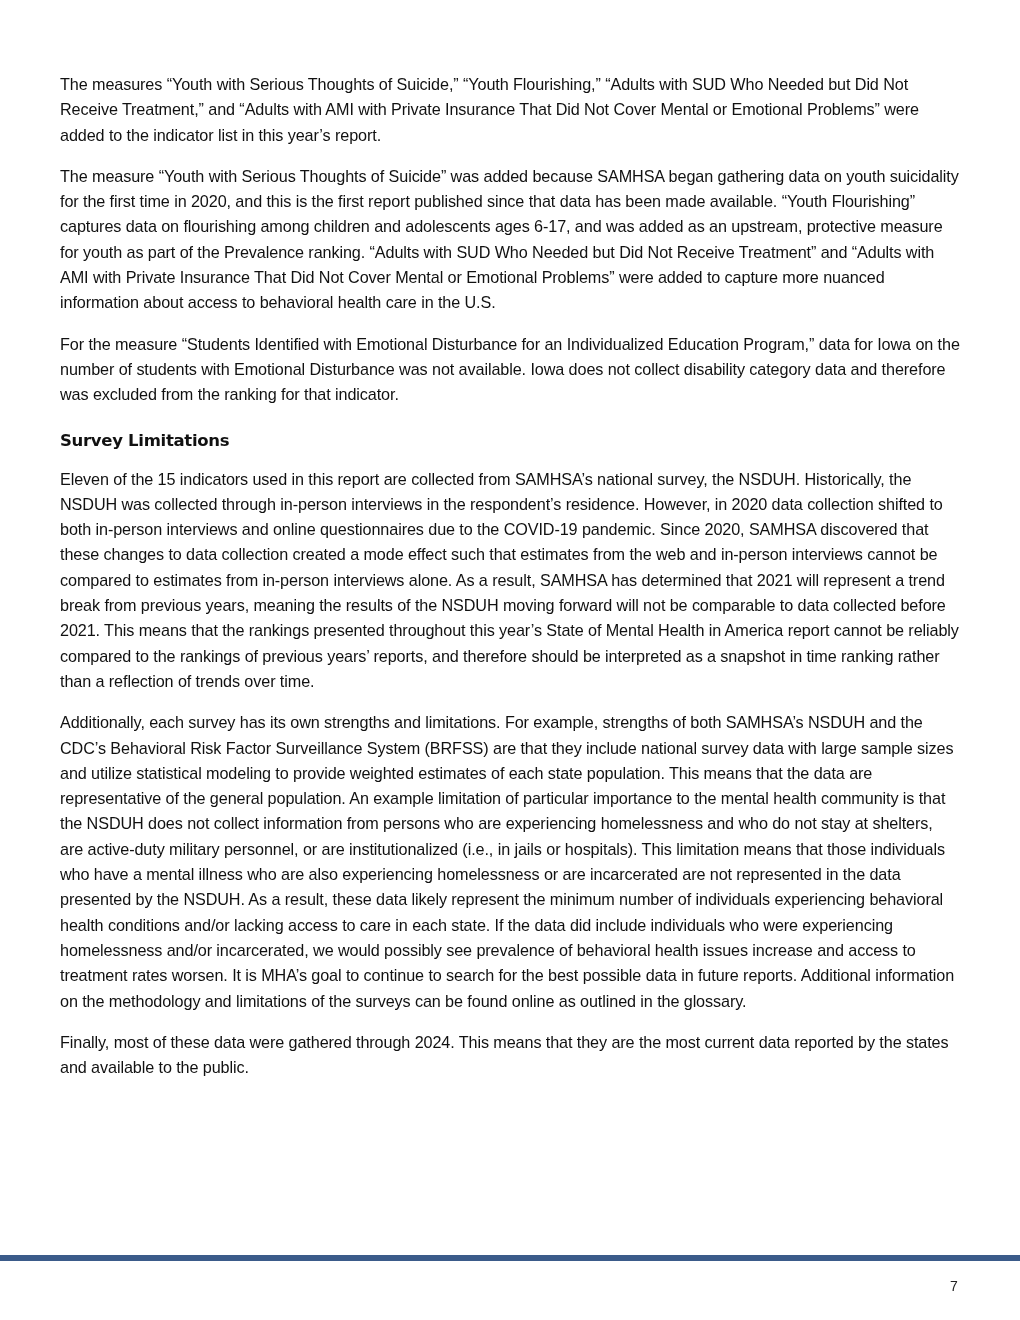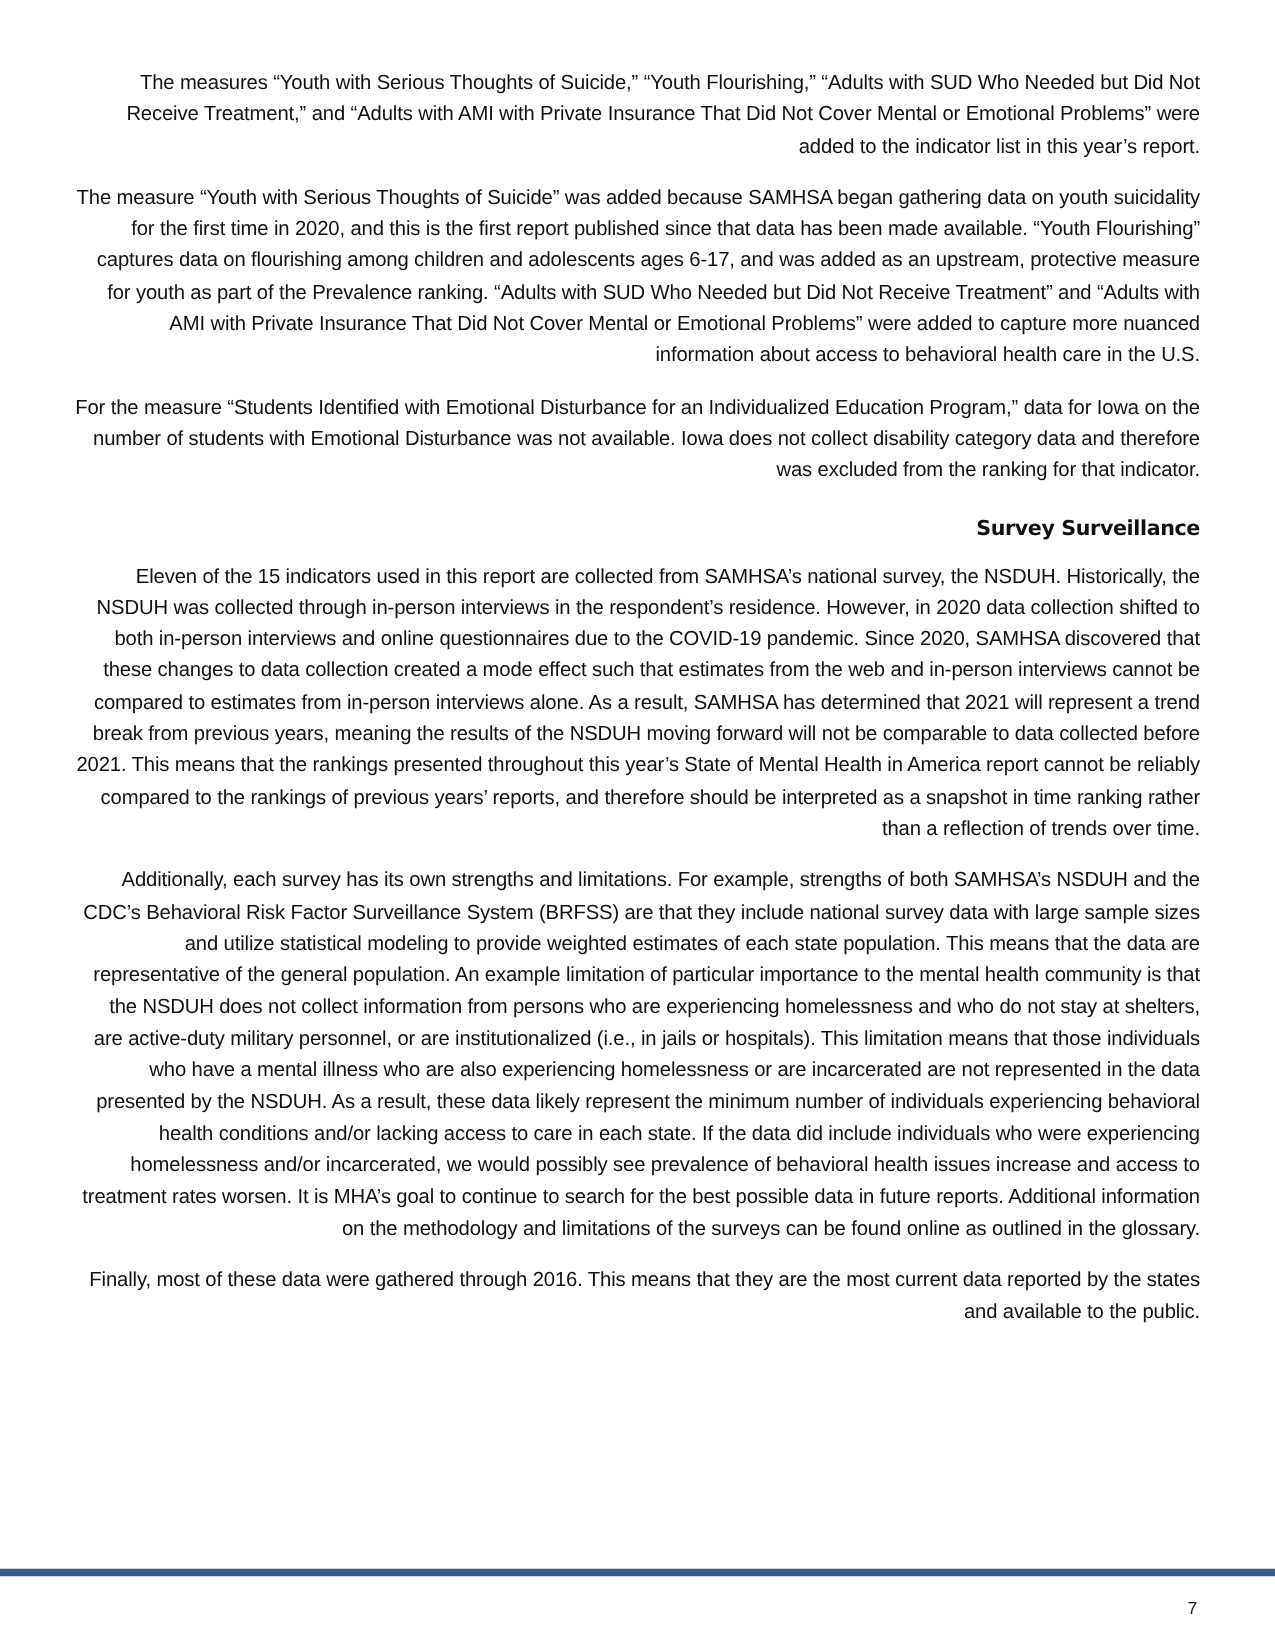--- a/index.html
+++ b/index.html
@@ -1,22 +1,21 @@
 <!DOCTYPE html>
 <html><head>
 <meta charset="utf-8">
 <style>
   html, body { margin: 0; padding: 0; background: #ffffff; }
   body { width: 1020px; height: 1320px; position: relative; overflow: hidden; }
   .content {
-    position: absolute; left: 60px; top: 54px; width: 900px;
+    position: absolute; left: 60px; top: 72px; width: 900px;
     font-family: "Liberation Sans", sans-serif;
     font-size: 16.2px; line-height: 25.3px; color: #111111;
     letter-spacing: -0.1px;
-    text-align: right;
   }
   .content p { margin: 0 0 16px 0; }
   .heading {
     font-family: "DejaVu Sans", sans-serif; font-weight: bold;
     font-size: 16.5px; line-height: 25px; color: #111; margin: 20px 0 14px 0;
     letter-spacing: -0.3px;
   }
   .bold { font-weight: normal; }
   .footer-bar {
     position: absolute; left: 0; top: 1255px; width: 1020px; height: 6px;
@@ -28,21 +27,21 @@
   }
 </style>
 </head>
 <body>
 
 <div class="content">
   <p>The measures “Youth with Serious Thoughts of Suicide,” “Youth Flourishing,” “Adults with SUD Who Needed but Did Not Receive Treatment,” and “Adults with AMI with Private Insurance That Did Not Cover Mental or Emotional Problems” were added to the indicator list in this year’s report.</p>
   <p>The measure “Youth with Serious Thoughts of Suicide” was added because SAMHSA began gathering data on youth suicidality for the first time in 2020, and this is the first report published since that data has been made available. “Youth Flourishing” captures data on flourishing among children and adolescents ages 6-17, and was added as an upstream, protective measure for youth as part of the Prevalence ranking. “Adults with SUD Who Needed but Did Not Receive Treatment” and “Adults with AMI with Private Insurance That Did Not Cover Mental or Emotional Problems” were added to capture more nuanced information about access to behavioral health care in the U.S.</p>
   <p>For the measure “Students Identified with Emotional Disturbance for an Individualized Education Program,” data for Iowa on the number of students with Emotional Disturbance was not available. Iowa does not collect disability category data and therefore was excluded from the ranking for that indicator.</p>
 
-  <div class="heading">Survey Surveillance</div>
+  <div class="heading">Survey Limitations</div>
 
   <p><span>Eleven of the 15 indicators used in this report are collected from SAMHSA’s national survey, the NSDUH. Historically, the NSDUH was collected through in-person interviews in the respondent’s residence. However, in 2020 data collection shifted to both in-person interviews and online questionnaires due to the COVID-19 pandemic. Since 2020, SAMHSA discovered that these changes to data collection created a mode effect such that estimates from the web and in-person interviews cannot be compared to estimates from in-person interviews alone. As a result, </span><span class="bold">SAMHSA has determined that 2021 will represent a trend break from previous years, meaning the results of the NSDUH moving forward will not be comparable to data collected before 2021. This means that the rankings presented throughout this year’s State of Mental Health in America report cannot be reliably compared to the rankings of previous years’ reports, and therefore should be interpreted as a snapshot in time ranking rather than a reflection of trends over time.</span></p>
   <p>Additionally, each survey has its own strengths and limitations. For example, strengths of both SAMHSA’s NSDUH and the CDC’s Behavioral Risk Factor Surveillance System (BRFSS) are that they include national survey data with large sample sizes and utilize statistical modeling to provide weighted estimates of each state population. This means that the data are representative of the general population. An example limitation of particular importance to the mental health community is that the NSDUH does not collect information from persons who are experiencing homelessness and who do not stay at shelters, are active-duty military personnel, or are institutionalized (i.e., in jails or hospitals). This limitation means that those individuals who have a mental illness who are also experiencing homelessness or are incarcerated are not represented in the data presented by the NSDUH. As a result, these data likely represent the minimum number of individuals experiencing behavioral health conditions and/or lacking access to care in each state. If the data did include individuals who were experiencing homelessness and/or incarcerated, we would possibly see prevalence of behavioral health issues increase and access to treatment rates worsen. It is MHA’s goal to continue to search for the best possible data in future reports. Additional information on the methodology and limitations of the surveys can be found online as outlined in the glossary.</p>
-  <p>Finally, most of these data were gathered through 2016. This means that they are the most current data reported by the states and available to the public.</p>
+  <p>Finally, most of these data were gathered through 2024. This means that they are the most current data reported by the states and available to the public.</p>
 </div>
 
 <div class="footer-bar"></div>
 <div class="page-number">7</div>
 
 </body></html>

